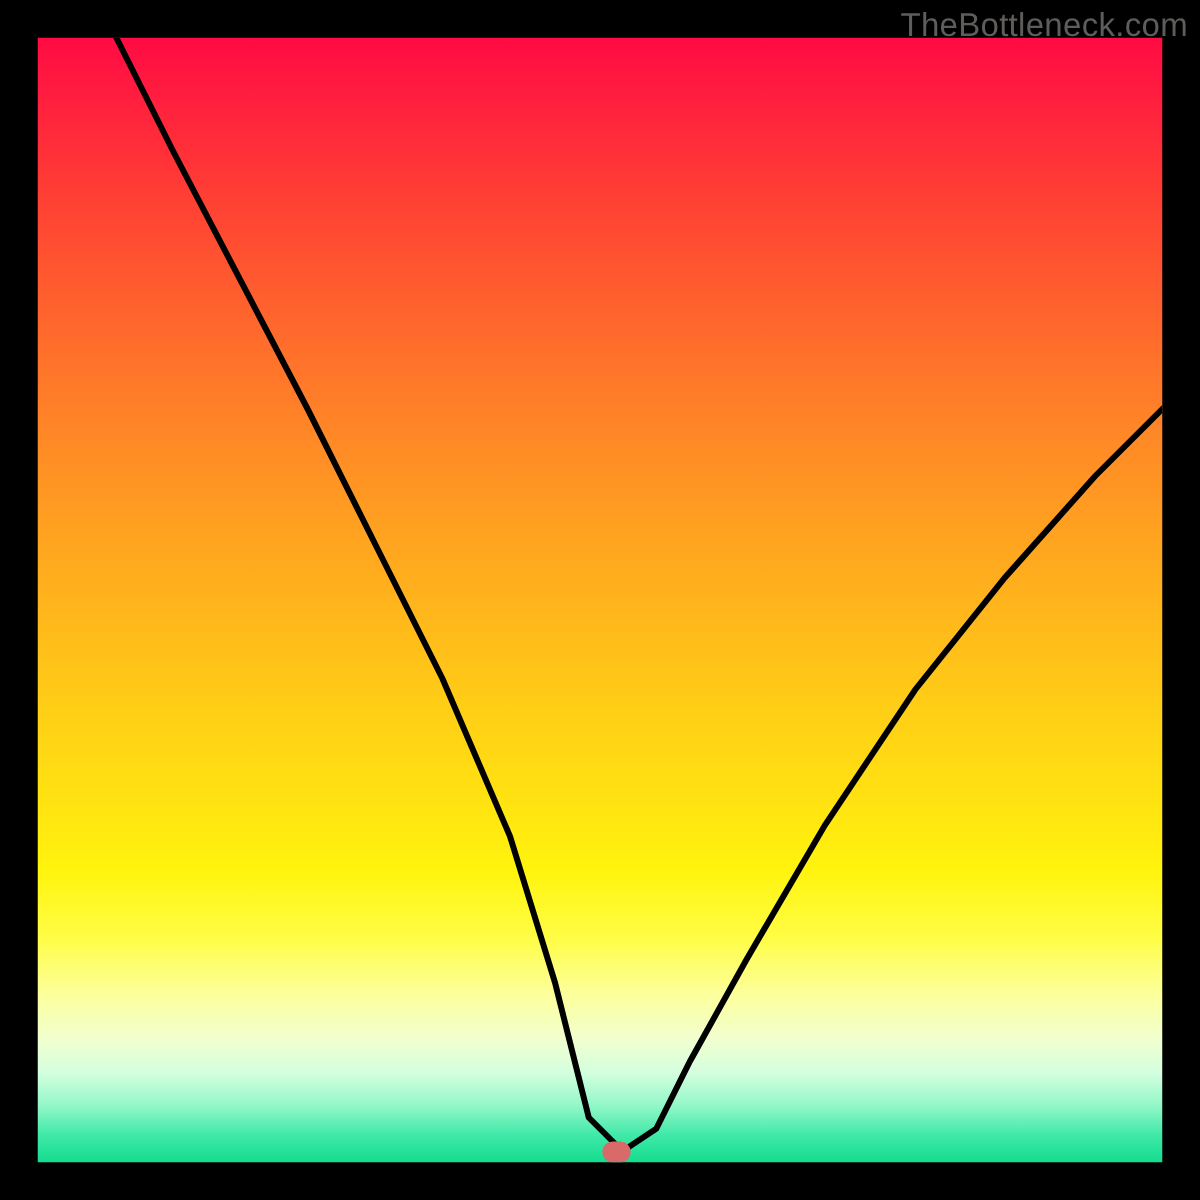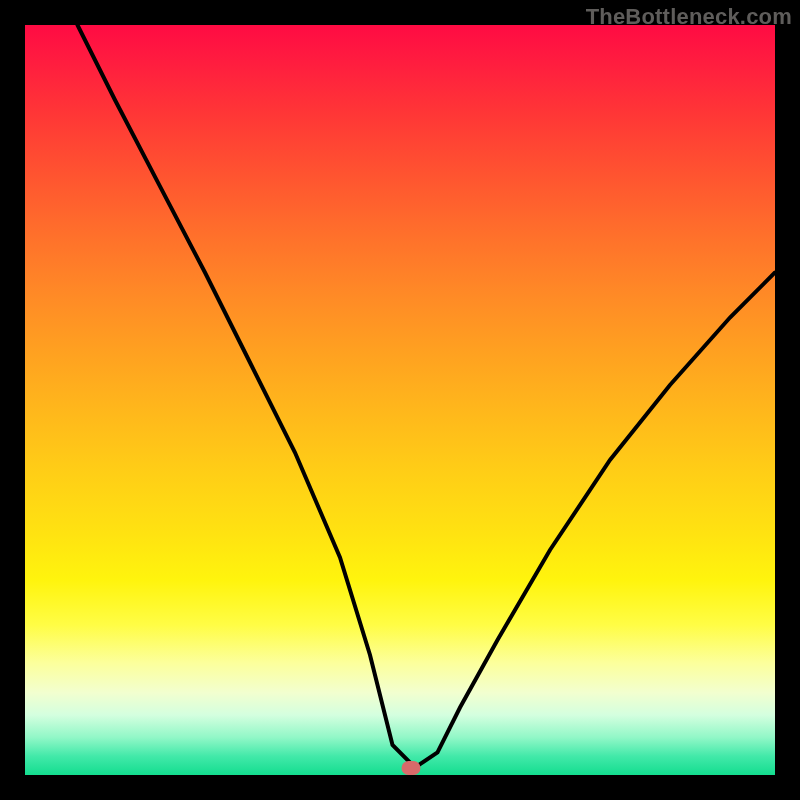--- a/index.html
+++ b/index.html
@@ -49,21 +49,21 @@
       #42e9a9 97.5%,
       #13dd8f 100%
     );
   }
   .watermark {
     position: absolute;
     top: 4px;
     right: 8px;
     color: #5f5d5b;
     font-size: 22px;
-    font-weight: 700;
+    font-weight: 400;
     letter-spacing: 0.2px;
     pointer-events: none;
     z-index: 5;
   }
   svg.curve {
     position: absolute;
     inset: 0;
     z-index: 3;
   }
   .marker {

